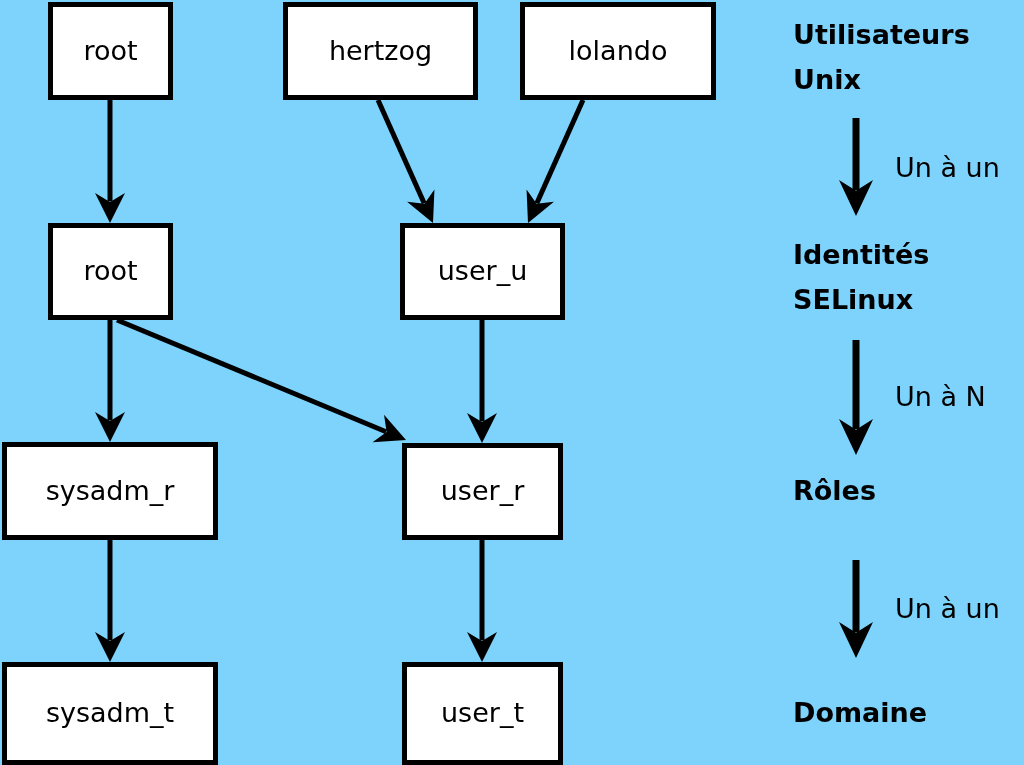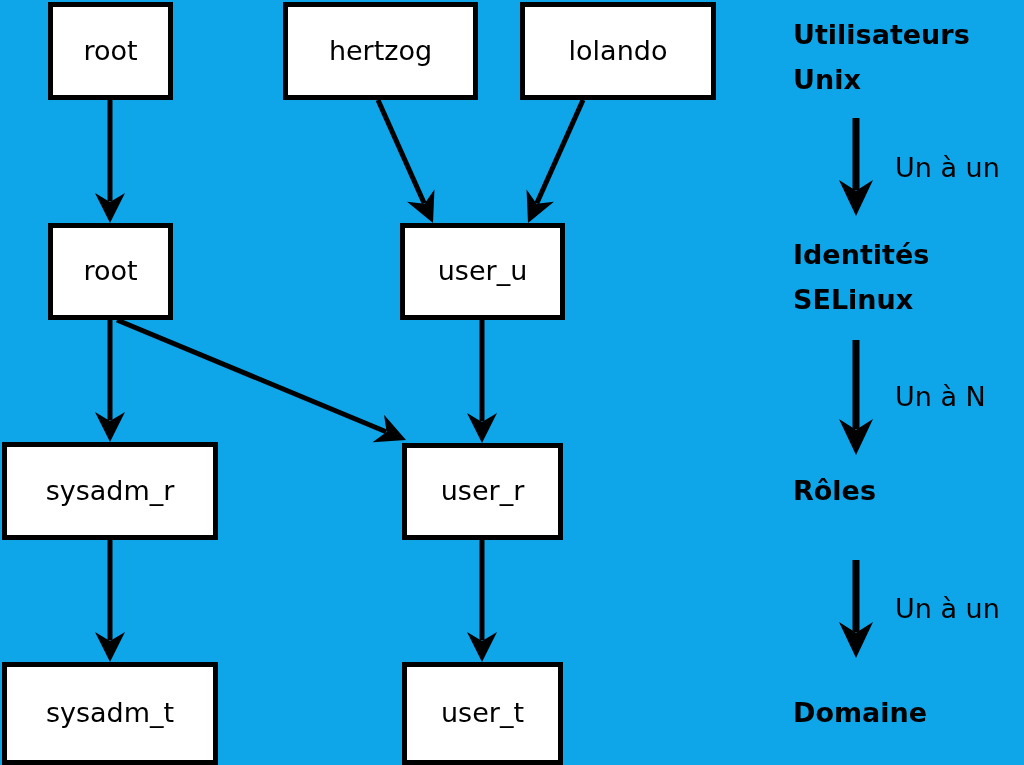--- a/index.html
+++ b/index.html
@@ -10,21 +10,21 @@
   body {
     width: 1024px;
     height: 765px;
     overflow: hidden;
     font-family: "DejaVu Sans", sans-serif;
   }
   #diagram-root {
     position: relative;
     width: 1024px;
     height: 765px;
-    background: #0ea5e9;
+    background: #7dd3fc;
   }
   svg#diagram-svg {
     position: absolute;
     left: 0;
     top: 0;
     width: 1024px;
     height: 765px;
     display: block;
   }
   .node-box {

